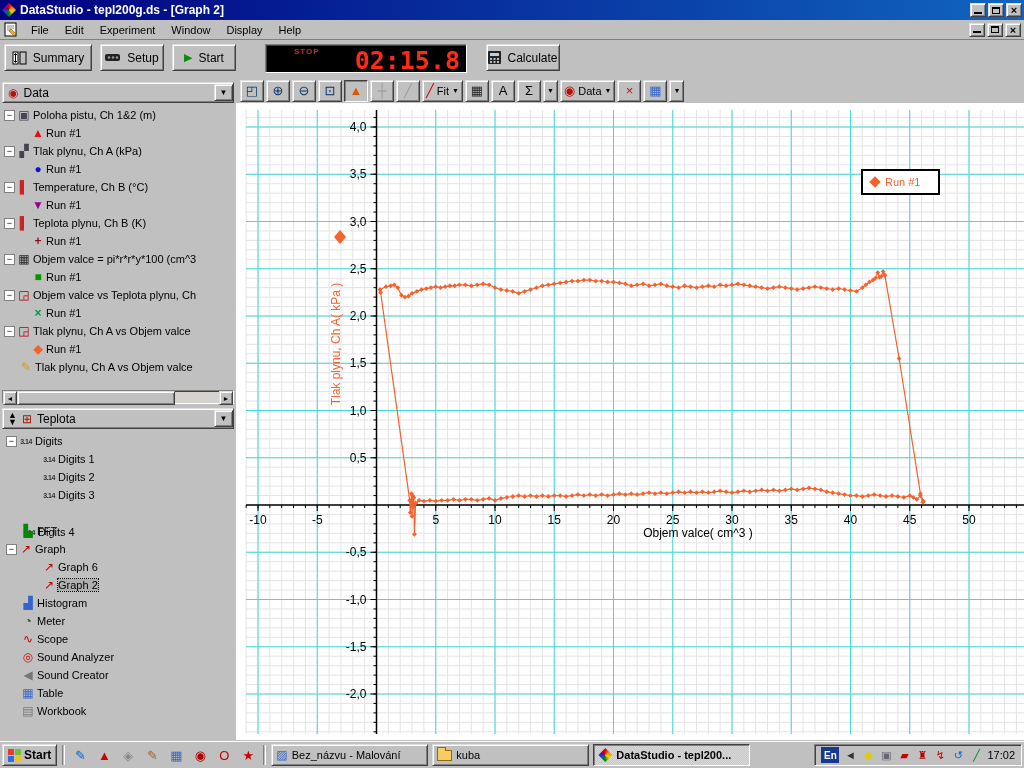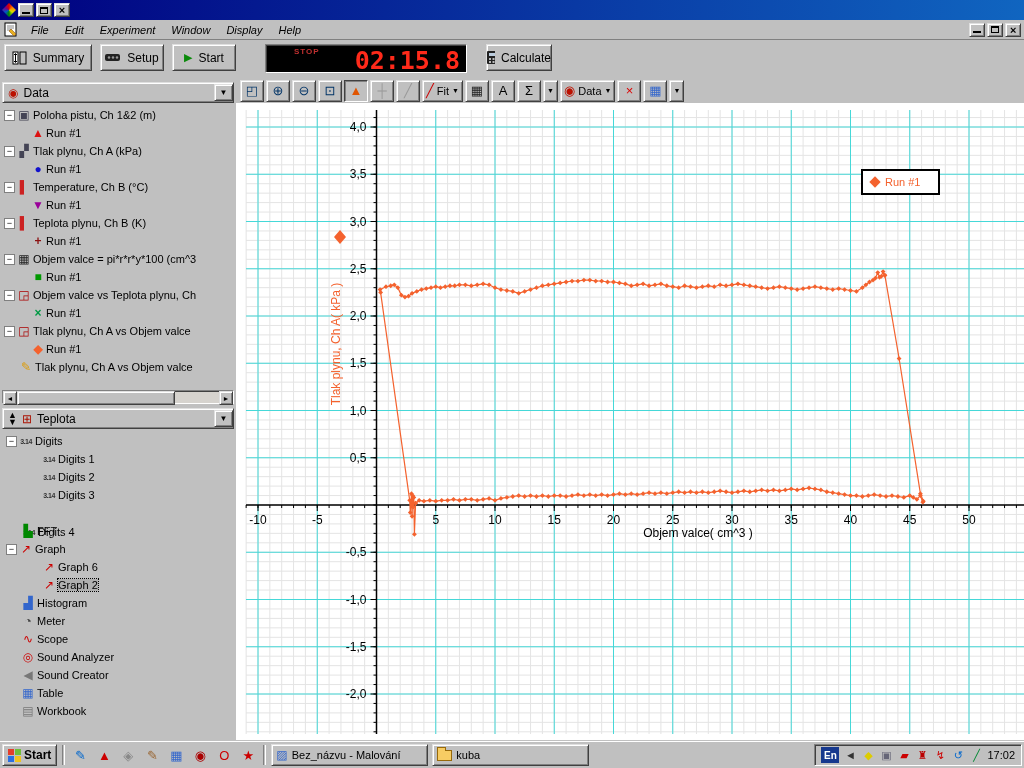--- a/index.html
+++ b/index.html
@@ -18,21 +18,21 @@
   
   #titlebar { left:0; top:0; width:1024px; height:20px; background:linear-gradient(90deg,#000080,#1065c0); display:flex; align-items:center; padding:0 2px; }
   #titlebar .title { color:#fff; font-weight:bold; font-size:12px; margin-left:4px; flex:1; white-space:nowrap; }
   .ds-logo { width:14px; height:14px; display:inline-block; background:conic-gradient(#d00,#f80,#dd0,#080,#05c,#708,#d00); clip-path:polygon(50% 0,100% 50%,50% 100%,0 50%); }
   .winbtn { width:16px; height:14px; margin-left:2px; display:flex; align-items:center; justify-content:center; font-size:9px; font-weight:bold; color:#000; }
   .glyph-min { width:8px; height:3px; border-bottom:2px solid #000; margin-top:4px; }
   .glyph-rest { width:8px; height:7px; border:1px solid #000; border-top:2px solid #000; background:#c0c0c0; }
   .glyph-x { font-size:11px; line-height:10px; font-weight:bold; }
 
   
-  #menubar { left:0; top:20px; width:1024px; height:20px; background:#c0c0c0; display:flex; align-items:center; border-bottom:1px solid #808080; box-shadow:0 1px 0 #ffffff;font-style:italic; }
+  #menubar { left:0; top:20px; width:1024px; height:20px; background:#c0c0c0; display:flex; align-items:center; border-bottom:1px solid #808080; box-shadow:0 1px 0 #ffffff; }
   .menu-item { padding:2px 8px; font-size:11px; cursor:default; }
   #menubar .doc-icon { width:16px; height:15px; margin:0 4px 0 3px; }
   #mdi-btns { margin-left:auto; display:flex; margin-right:3px; }
 
   
   #maintoolbar { left:0; top:40px; width:1024px; height:38px; background:#c0c0c0; }
   .bigbtn { position:absolute; top:4px; height:27px; display:flex; align-items:center; justify-content:center; gap:6px; font-size:12px; color:#000; }
   #timerbox { position:absolute; left:265px; top:4px; width:202px; height:29px; background:#000; }
   #timer-stop { position:absolute; left:4px; top:2px; font-size:8px; font-weight:bold; color:#c03030; letter-spacing:1px;padding-left:24px; }
   #timer-digits { position:absolute; right:6px; top:1px; font-family:"DejaVu Sans Mono", monospace; font-size:25px; font-weight:bold; color:#ff2a1a; }
@@ -77,20 +77,21 @@
   .folder { width:15px; height:11px; background:#f7cc63; border:1px solid #97690a; position:relative; }
   .folder:before { content:""; position:absolute; left:-1px; top:-4px; width:7px; height:3px; background:#f7cc63; border:1px solid #97690a; border-bottom:none; }
 </style>
 </head>
 <body>
 
 <div id="screen">
 
   <div id="titlebar" class="abs">
     <span class="ds-logo"></span>
+    <span class="title">DataStudio - tepl200g.ds - [Graph 2]</span>
     <span class="winbtn raised">
         <span class="glyph-min"></span>
       </span>
     <span class="winbtn raised">
         <span class="glyph-rest"></span>
       </span>
     <span class="winbtn raised">
         <span class="glyph-x">×</span>
       </span>
   </div>
@@ -143,21 +144,21 @@
       <span>Setup</span>
     </div>
     <div class="bigbtn raised" style="left:172px;width:64px;">
       <span style="color:#0a8a0a;font-size:11px;">▶</span>
       <span>Start</span>
     </div>
     <div id="timerbox" class="sunken">
       <span id="timer-stop">STOP</span>
       <span id="timer-digits">02:15.8</span>
     </div>
-    <div class="bigbtn raised" style="left:486px;width:66px;">
+    <div class="bigbtn raised" style="left:486px;width:74px;">
       <svg width="13" height="13">
           <rect x="0" y="0" width="13" height="13" rx="1" fill="#222"></rect>
           <rect x="2" y="2" width="9" height="3" fill="#bcd"></rect>
           <rect x="2" y="7" width="2" height="2" fill="#bbb"></rect>
           <rect x="5.5" y="7" width="2" height="2" fill="#bbb"></rect>
           <rect x="9" y="7" width="2" height="2" fill="#bbb"></rect>
           <rect x="2" y="10" width="2" height="2" fill="#bbb"></rect>
           <rect x="5.5" y="10" width="2" height="2" fill="#bbb"></rect>
           <rect x="9" y="10" width="2" height="2" fill="#bbb"></rect>
         </svg>
@@ -978,20 +979,24 @@
     <span class="tb-divider"></span>
     <span id="taskbtns" style="display:flex;gap:4px;">
         <div class="task-btn raised">
           <span style="color: rgb(51, 102, 204); font-size: 12px;">▨</span>
           <span>Bez_názvu - Malování</span>
         </div>
         <div class="task-btn raised">
           <span class="folder"></span>
           <span>kuba</span>
         </div>
+        <div class="task-btn pressed active">
+          <span class="ds-logo"></span>
+          <span>DataStudio - tepl200...</span>
+        </div>
       </span>
     <div id="tray" class="sunken">
       <span id="lang-ind">En</span>
       <span id="tray-icons" style="display:flex;gap:2px;">
           <span class="tray-ico">
             <span style="color: rgb(51, 51, 51); font-size: 11px;">◄</span>
           </span>
           <span class="tray-ico">
             <span style="color: rgb(221, 204, 0); font-size: 11px;">◆</span>
           </span>

